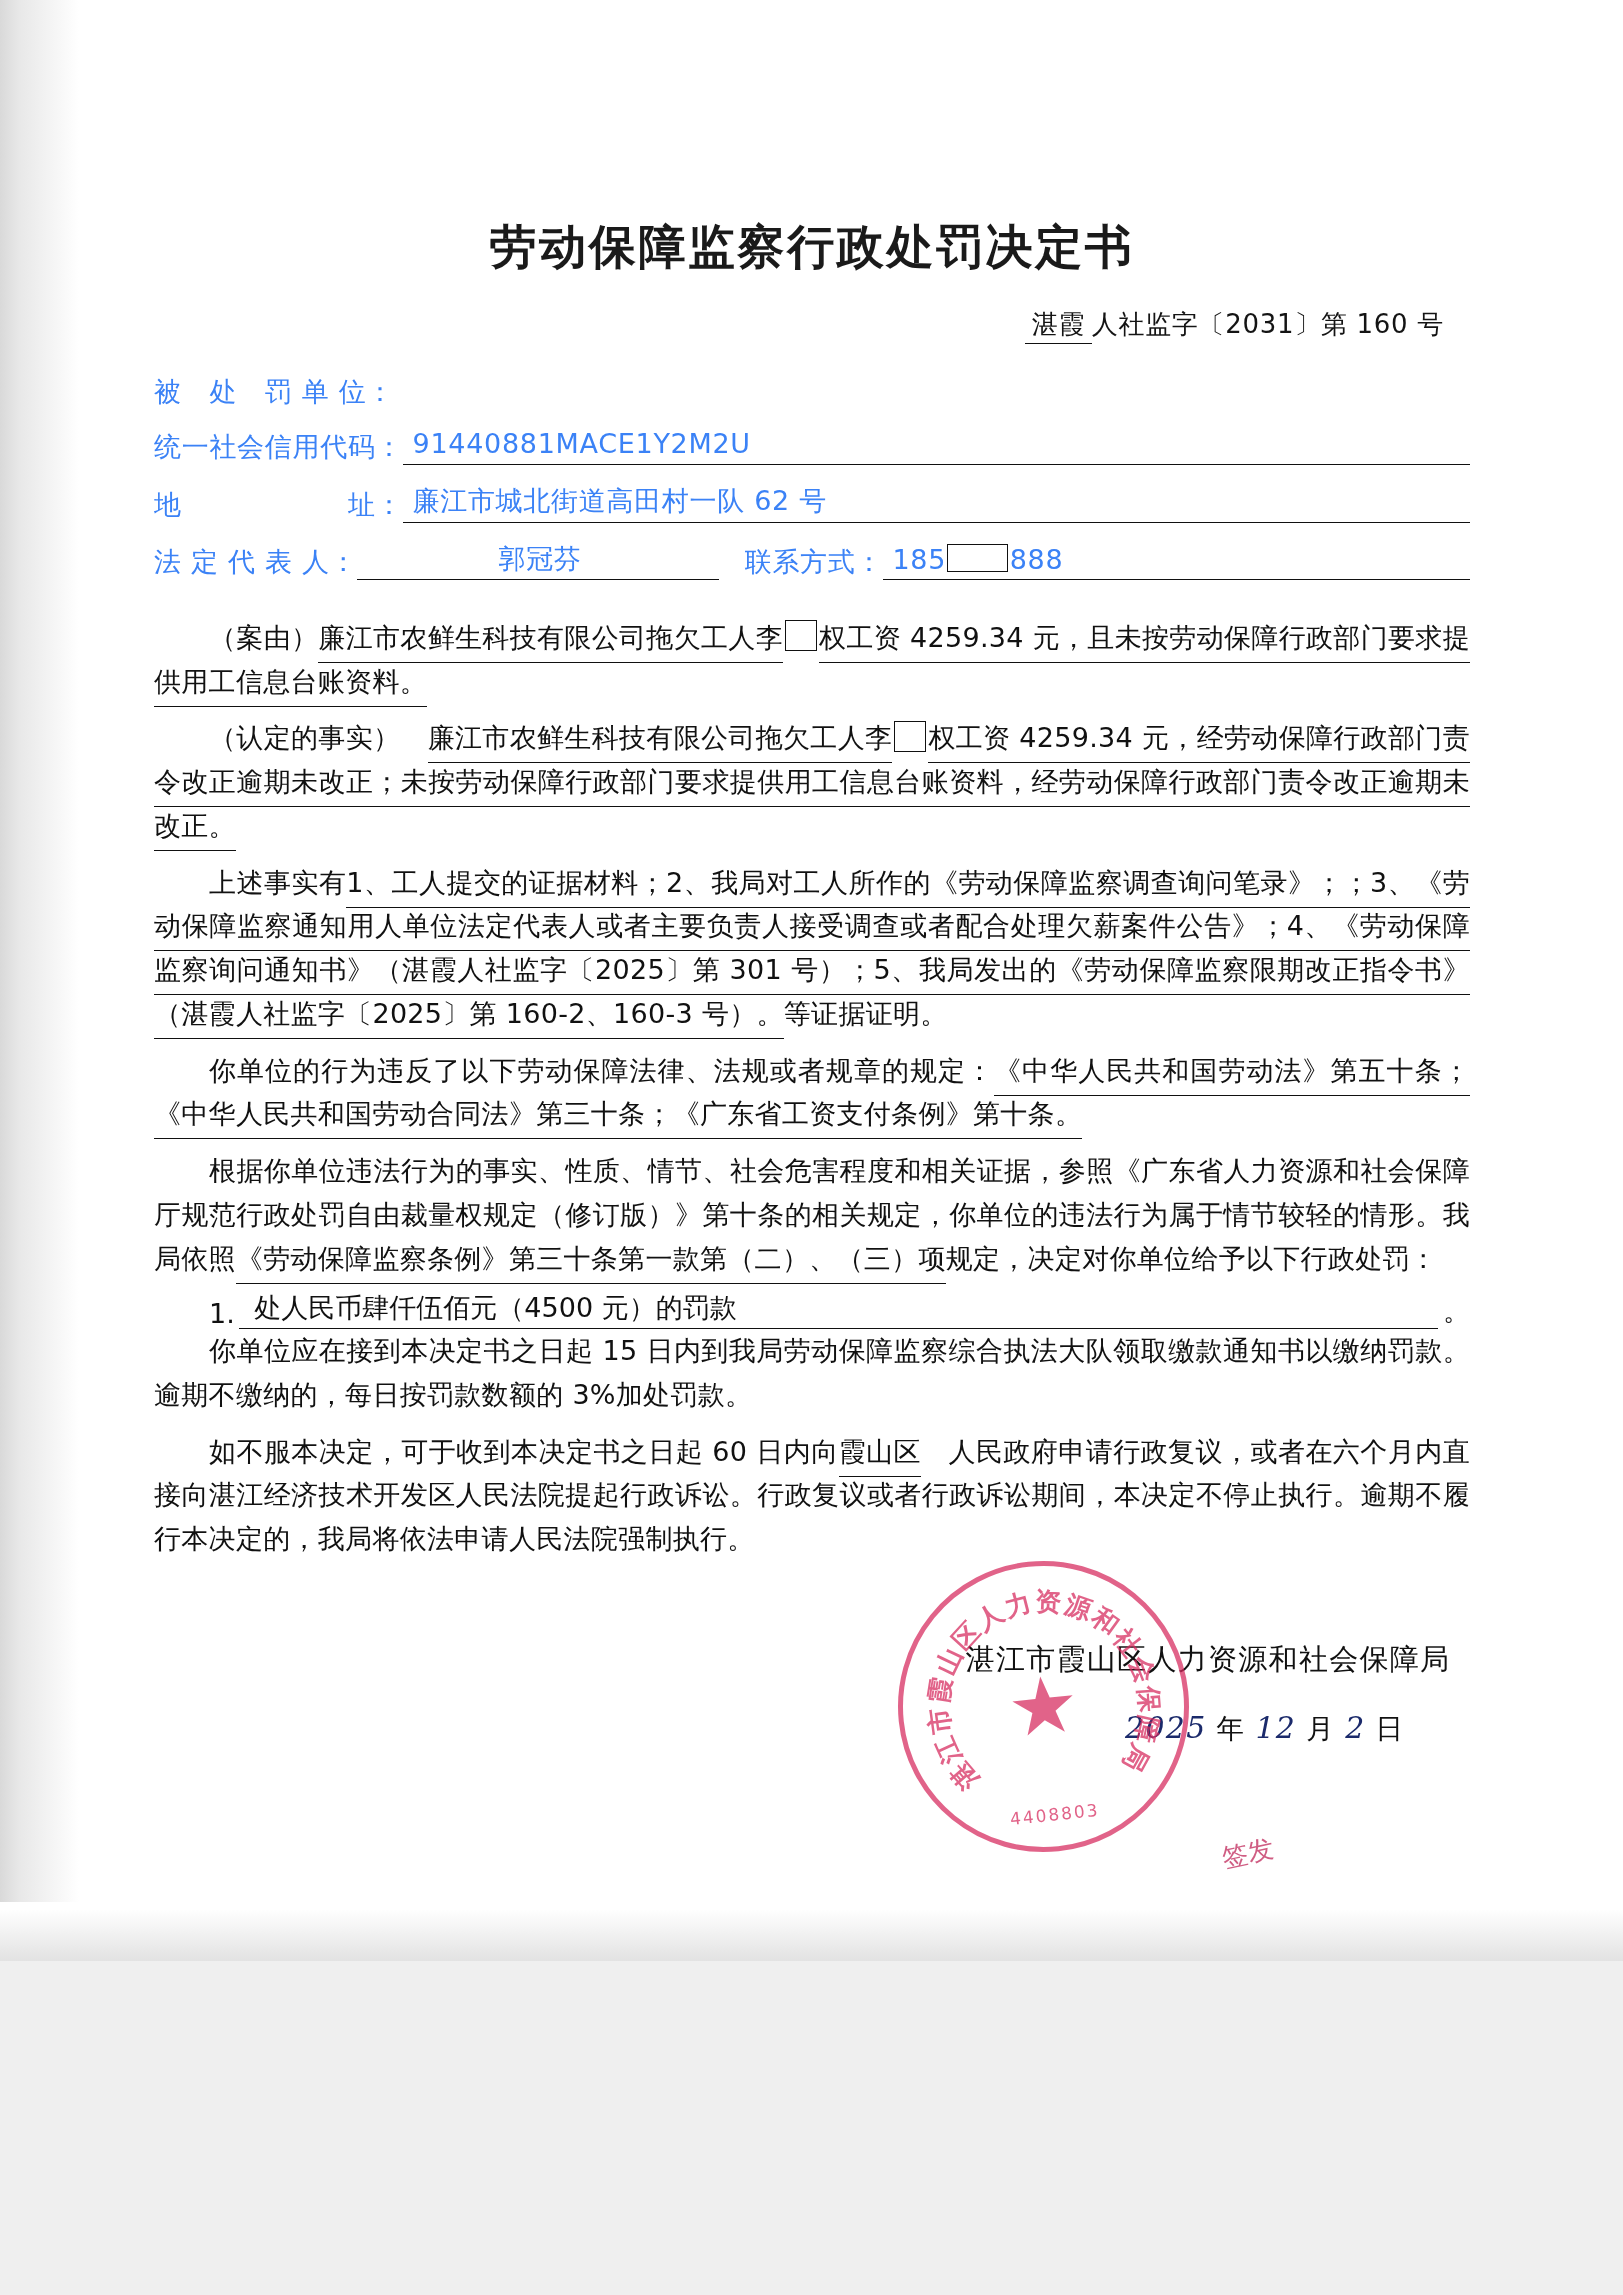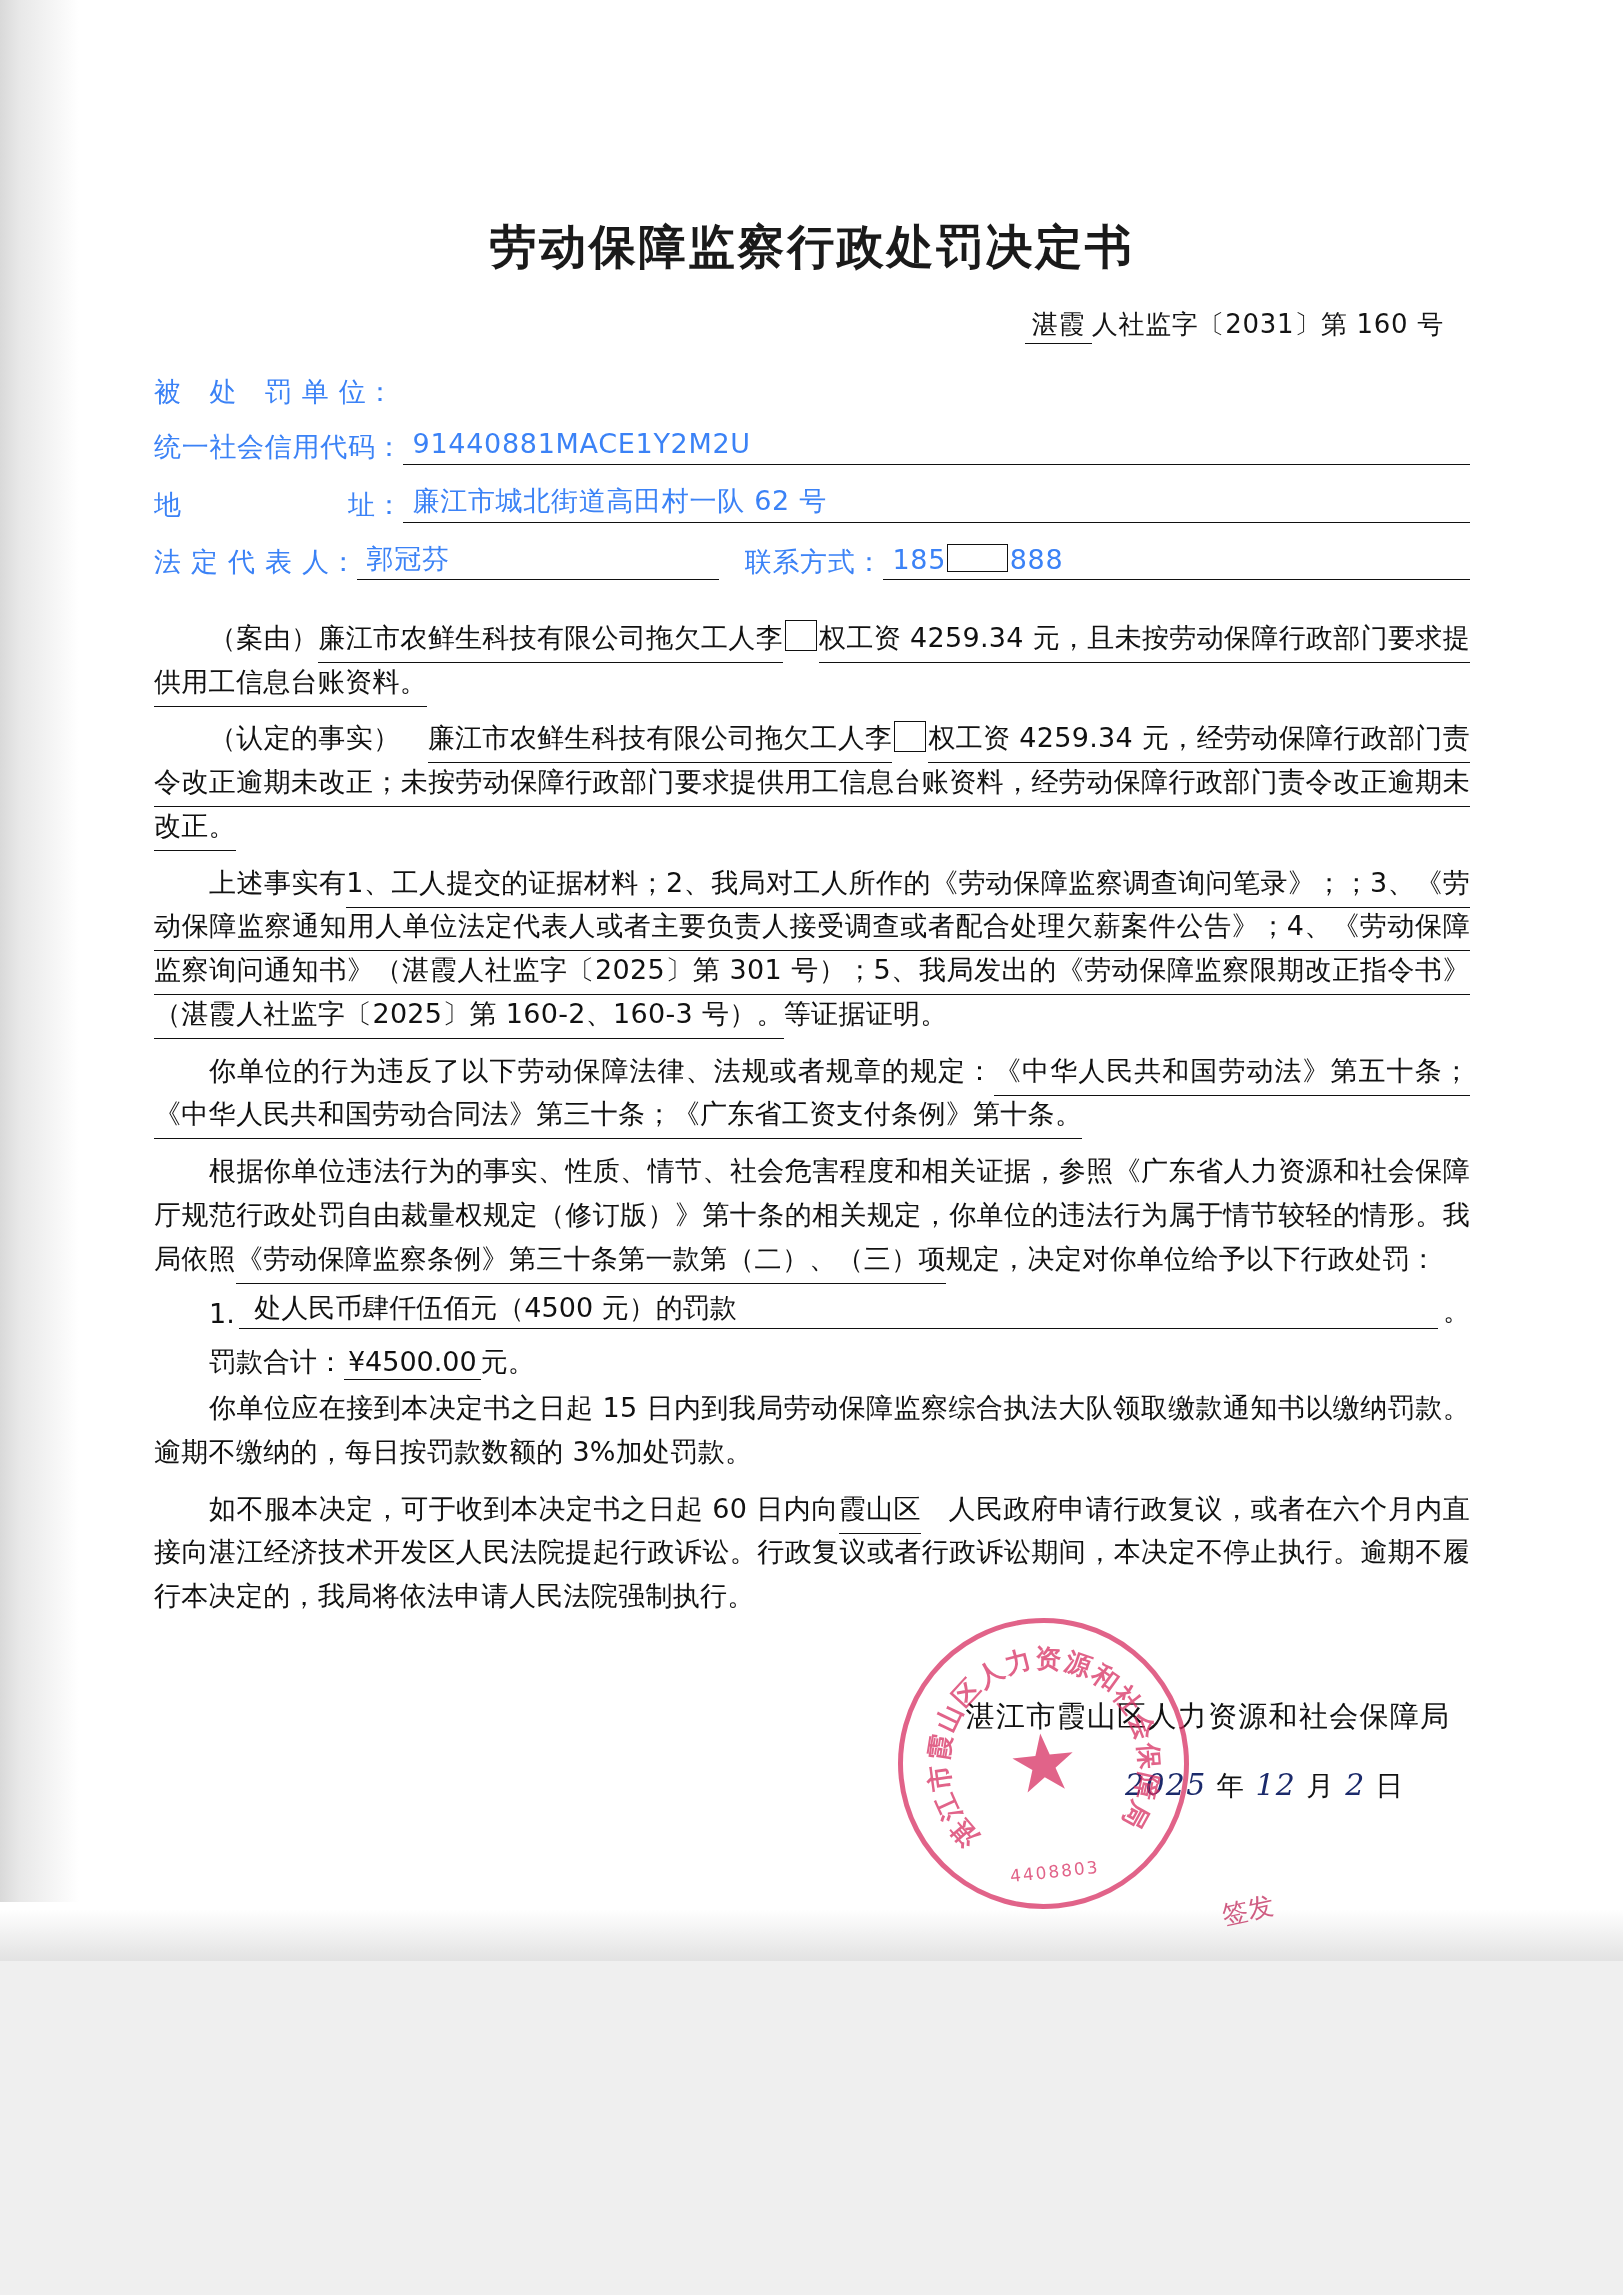--- a/index.html
+++ b/index.html
@@ -74,20 +74,21 @@
   }
   .field-value {
     flex: 1 1 auto;
     border-bottom: 1.3px solid #111;
     padding: 0 5.2px 2.6px 9.2px;
     min-height: 33px;
     font-size: 27px;
   }
   .field-value.short {
     flex: 0 0 347px;
+    text-align: center;
   }
   .field-inline-label {
     flex: 0 0 auto;
     padding-left: 26px;
     white-space: pre;
   }
   .field-value.phone {
     flex: 1 1 auto;
     position: relative;
   }
@@ -293,23 +294,20 @@
     <p class="para indent">
       <span>根据你单位违法行为的事实、性质、情节、社会危害程度和相关证据，参照《广东省人力资源和社会保障厅规范行政处罚自由裁量权规定（修订版）》第十条的相关规定，你单位的违法行为属于情节较轻的情形。我局依照</span><span class="u">《劳动保障监察条例》第三十条第一款第（二）、（三）项</span><span>规定，决定对你单位给予以下行政处罚：</span>
     </p>
 
     <div class="penalty-row">
       <span class="penalty-no">1.</span>
       <span class="penalty-text">处人民币肆仟伍佰元（4500 元）的罚款</span>
       <span class="penalty-period">。</span>
     </div>
 
-    <div class="total-row">
-      <span>罚款合计：</span><span class="total-amount">¥4500.00</span><span>元。</span>
-    </div>
 
     <p class="para indent">你单位应在接到本决定书之日起 15 日内到我局劳动保障监察综合执法大队领取缴款通知书以缴纳罚款。逾期不缴纳的，每日按罚款数额的 3%加处罚款。</p>
 
     <div class="gap-sm"></div>
 
     <p class="para indent">
       <span>如不服本决定，可于收到本决定书之日起 60 日内向</span><span class="u">霞山区</span>　<span>人民政府申请行政复议，或者在六个月内直接向湛江经济技术开发区人民法院提起行政诉讼。行政复议或者行政诉讼期间，本决定不停止执行。逾期不履行本决定的，我局将依法申请人民法院强制执行。</span>
     </p>
 
     <div class="sign-area">

